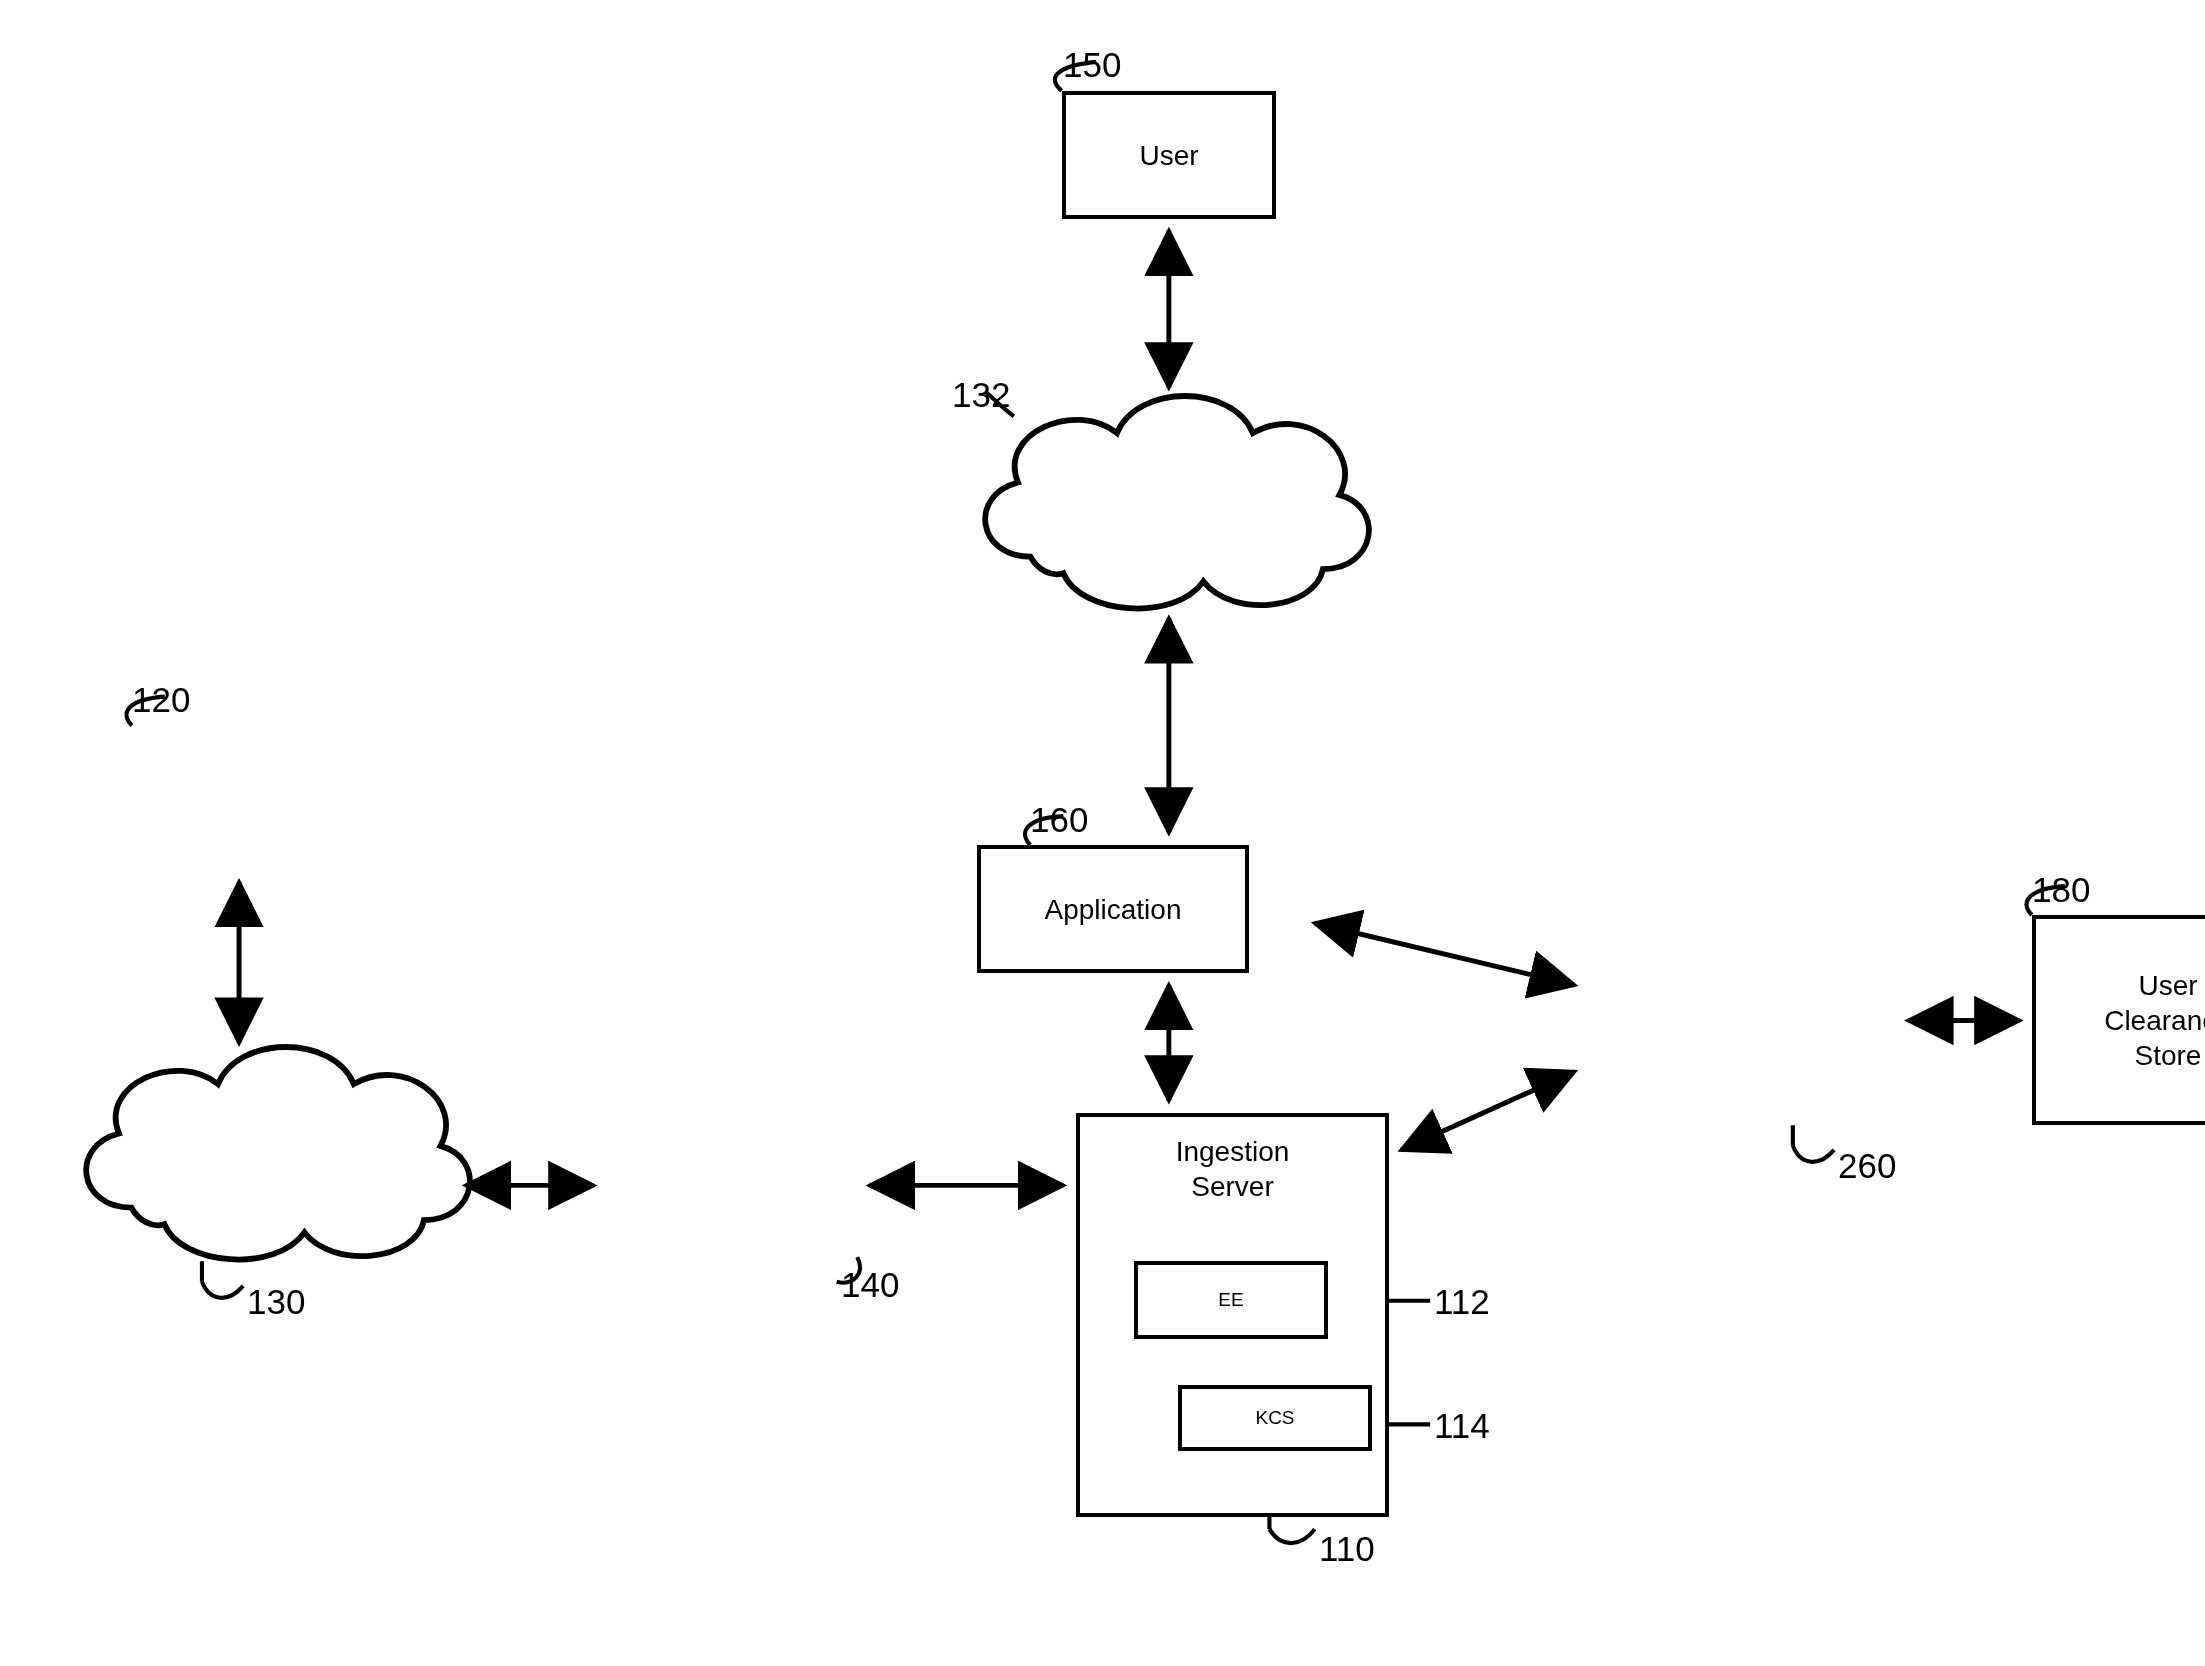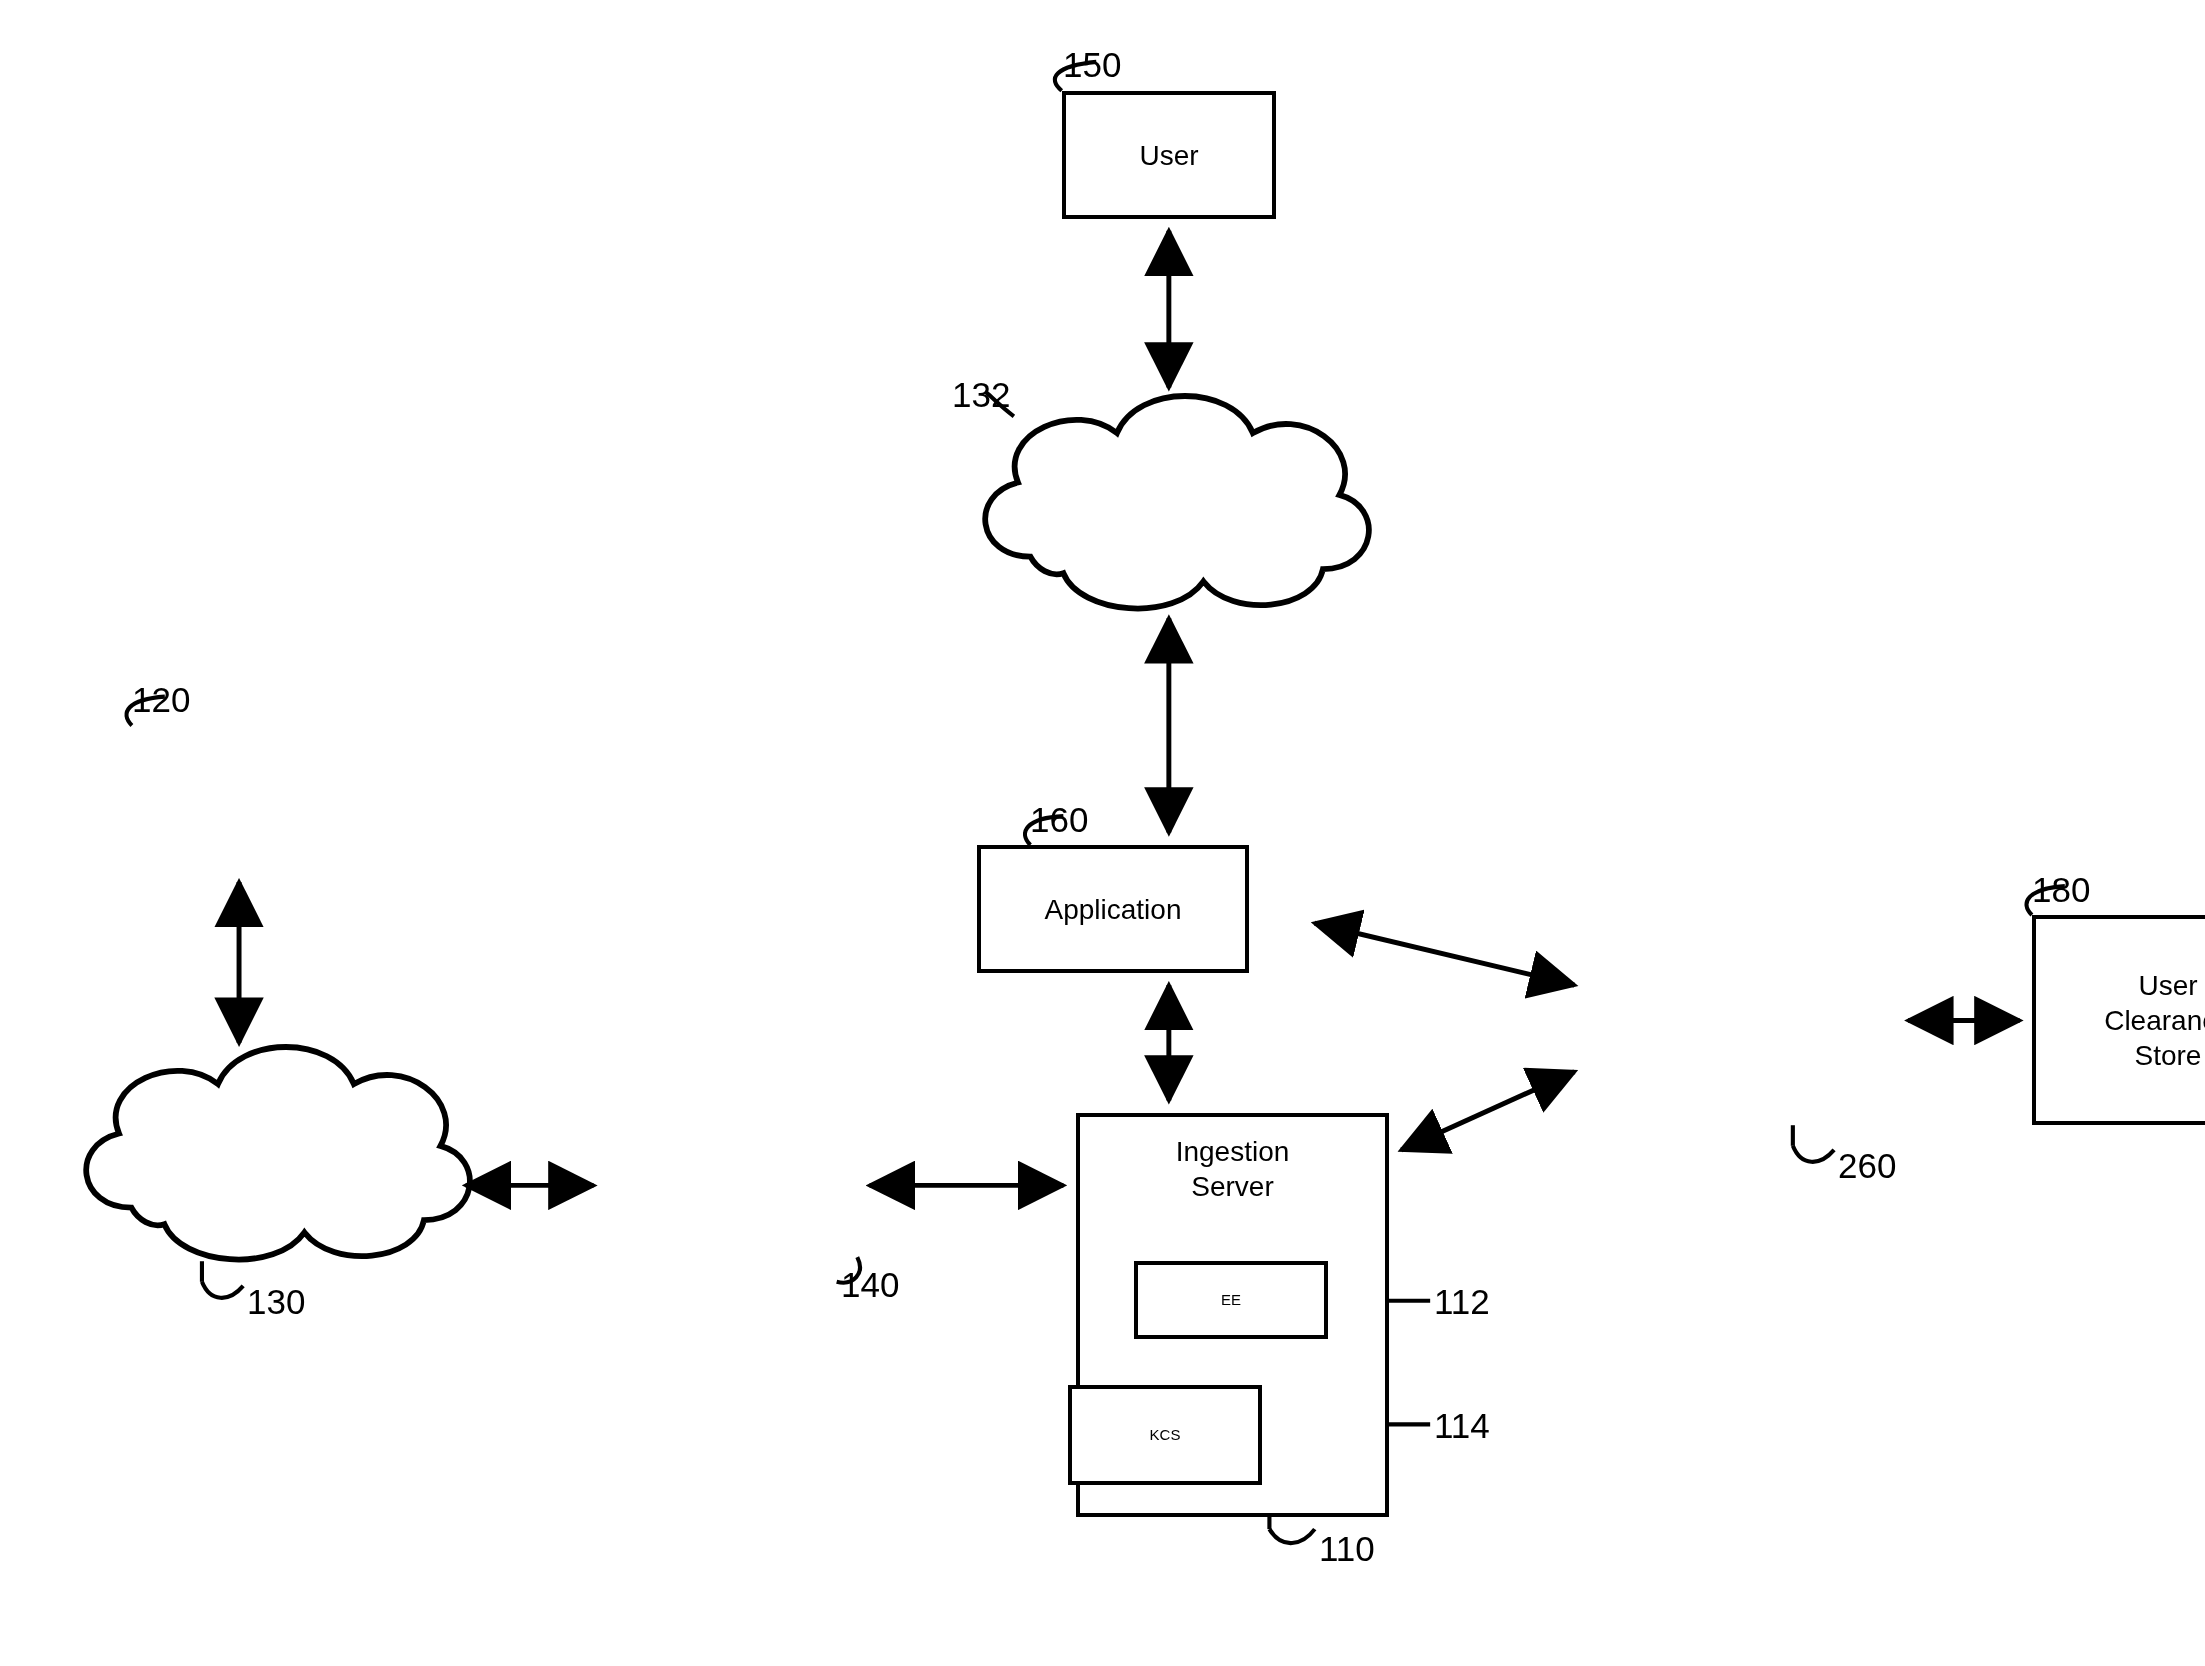--- a/index.html
+++ b/index.html
@@ -1,18 +1,18 @@
 <!DOCTYPE html>
 <html style="font-size:13px"><head>
 <meta charset="utf-8">
 <style>
 html,body{margin:0;padding:0;background:#fff;font-family:Arial,Helvetica,sans-serif}
 .stage{position:relative;width:2205px;height:1666px}
 .box{position:absolute;border:4.1px solid #000;background:#fff;display:flex;align-items:center;justify-content:center;text-align:center;font-size:28px;line-height:1.25;box-sizing:border-box}
-.small{font-size:15px}
+.small{font-size:19px}
 .ref{position:absolute;font-size:35px}
 .cloud{position:absolute}
 svg.connector{position:absolute;overflow:visible}
 </style>
 </head>
 <body>
 
 <div class="stage">
 
   <div class="box" style="left:1062px;top:91px;width:214px;height:128px">
@@ -53,21 +53,21 @@
   </svg>
 
   <div class="box small" style="left:1134px;top:1261px;width:194px;height:78px">
     <span>EE</span>
   </div>
   <span class="ref" style="left:1434px;top:1282px">112</span>
   <svg class="connector" style="left:0;top:0" width="2205" height="1666" viewBox="0 0 2675 2021">
     <line x1="1685" y1="1578" x2="1735" y2="1578" stroke="#000" stroke-width="5"></line>
   </svg>
 
-  <div class="box small" style="left:1068px;top:1385px;width:194px;height:100px">
+  <div class="box small" style="left:1178px;top:1385px;width:194px;height:66px">
     <span>KCS</span>
   </div>
   <span class="ref" style="left:1434px;top:1406px">114</span>
   <svg class="connector" style="left:0;top:0" width="2205" height="1666" viewBox="0 0 2675 2021">
     <line x1="1685" y1="1728" x2="1735" y2="1728" stroke="#000" stroke-width="5"></line>
   </svg>
 
   <span class="ref" style="left:1838px;top:1146px">260</span>
   <svg class="connector" style="left:0;top:0" width="2205" height="1666" viewBox="0 0 2675 2021">
     <path d="M 2225 1395 C 2208 1415, 2185 1415, 2175 1390" stroke="#000" stroke-width="5" fill="none"></path>

